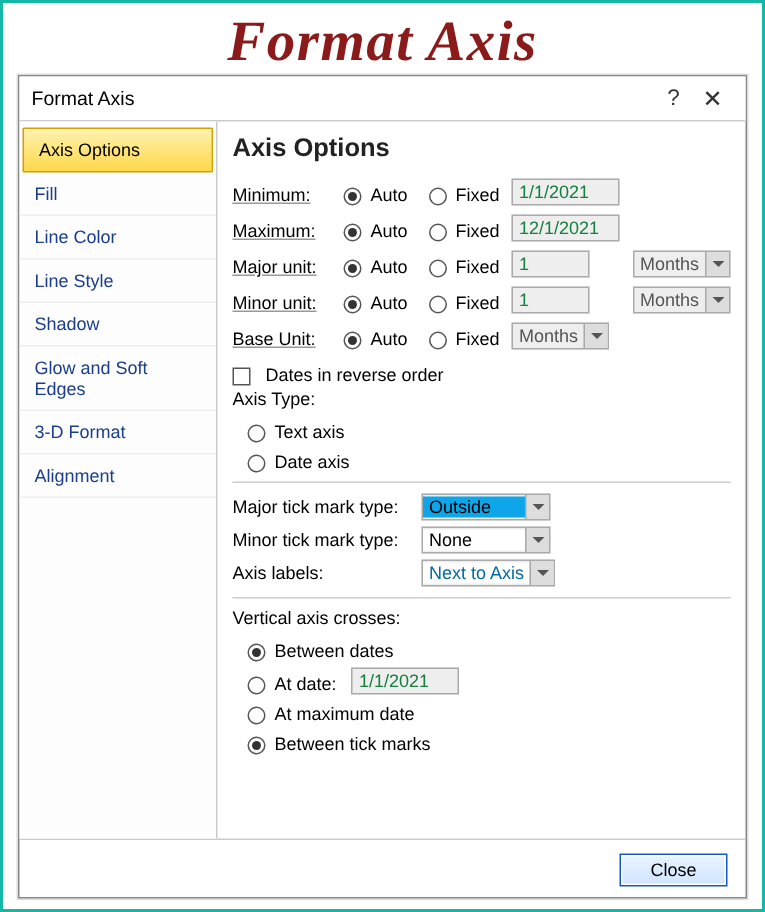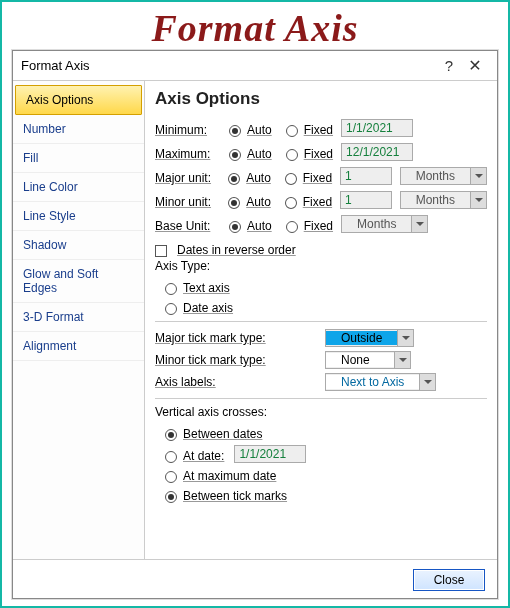--- a/index.html
+++ b/index.html
@@ -12,55 +12,54 @@
   .titlebar .help { width: 24px; text-align: center; font-size: 15px; color: #333; cursor: default; }
   .titlebar .close { width: 28px; text-align: center; font-size: 16px; color: #333; cursor: default; }
   .body { display: flex; height: 478px; }
   .sidebar { width: 132px; border-right: 1px solid #ccc; padding-top: 4px; background: #fdfdfd; }
   .sidebar .item { padding: 7px 10px; border-bottom: 1px solid #eee; color: #1a3e8c; cursor: default; }
   .sidebar .item.selected { background: linear-gradient(#fff2b0, #ffd84a); border: 1px solid #d4a000; color: #000; margin: 0 2px; border-radius: 1px; }
   .panel { flex: 1; padding: 8px 10px 6px 10px; overflow: hidden; }
   .panel h1 { font-size: 17px; font-weight: 600; margin: 0 0 6px 0; color: #222; }
   .row { display: flex; align-items: flex-end; height: 22px; margin-bottom: 2px; gap: 4px; }
   .lbl { width: 64px; text-decoration: underline; text-decoration-color: #999; }
-  .lbl-u { text-decoration: underline; text-decoration-color: #999; }
+  .lbl-u { text-decoration-color: #999; }
   .radio { width: 12px; height: 12px; border: 1px solid #555; border-radius: 50%; display: inline-flex; align-items: center; justify-content: center; background: #fff; margin: 0 2px 0 6px; }
   .radio.on::after { content: ""; width: 6px; height: 6px; background: #333; border-radius: 50%; }
   .radio-lbl { margin-right: 4px; }
   .txt { border: 1px solid #aaa; background: #eee; color: #15803d; padding: 1px 4px; height: 18px; width: 72px; display: inline-block; }
   .sel { border: 1px solid #aaa; background: #eee; height: 18px; display: inline-flex; align-items: center; }
-  .sel .sel-txt { padding: 0 15px; min-width: 42px; color: #555; }
+  .sel .sel-txt { padding: 0 4px; min-width: 42px; color: #555; }
   .sel .sel-btn { width: 16px; height: 16px; border-left: 1px solid #aaa; background: #ddd; display: flex; align-items: center; justify-content: center; }
   .sel .sel-btn::after { content: ""; border-left: 4px solid transparent; border-right: 4px solid transparent; border-top: 4px solid #555; }
   .chk { width: 12px; height: 12px; border: 1px solid #555; display: inline-block; background: #fff; margin-right: 6px; vertical-align: middle; }
   .sep { border-top: 1px solid #ccc; margin: 6px 0; }
   .section-lbl { margin: 2px 0 4px 0; }
   .indent { margin-left: 4px; }
-  .row2 { display: flex; align-items: center; margin-bottom: 2px; height: 20px; gap: 44px; }
+  .row2 { display: flex; align-items: center; margin-bottom: 2px; height: 20px; }
   .row2 .lbl2 { width: 126px; }
   .footer { height: 40px; border-top: 1px solid #ccc; display: flex; align-items: center; justify-content: flex-end; padding-right: 12px; }
   .btn { width: 72px; height: 22px; border: 1px solid #1656c4; background: linear-gradient(#eaf3ff, #cfe4ff); text-align: center; line-height: 20px; box-shadow: inset 0 0 0 1px #fff; cursor: default; }
 </style>
 </head>
 <body>
 
 <div class="outer">
   <div class="big-title">Format Axis</div>
 
   <div class="dialog">
     <div class="titlebar">
       <span class="ttl">Format Axis</span>
       <span class="help">?</span>
       <span class="close">✕</span>
     </div>
 
     <div class="body">
       <div class="sidebar">
         <div class="item selected">Axis Options</div>
-        <div class="item">Number</div>
         <div class="item">Fill</div>
         <div class="item">Line Color</div>
         <div class="item">Line Style</div>
         <div class="item">Shadow</div>
         <div class="item">Glow and Soft Edges</div>
         <div class="item">3-D Format</div>
         <div class="item">Alignment</div>
       </div>
 
       <div class="panel">

